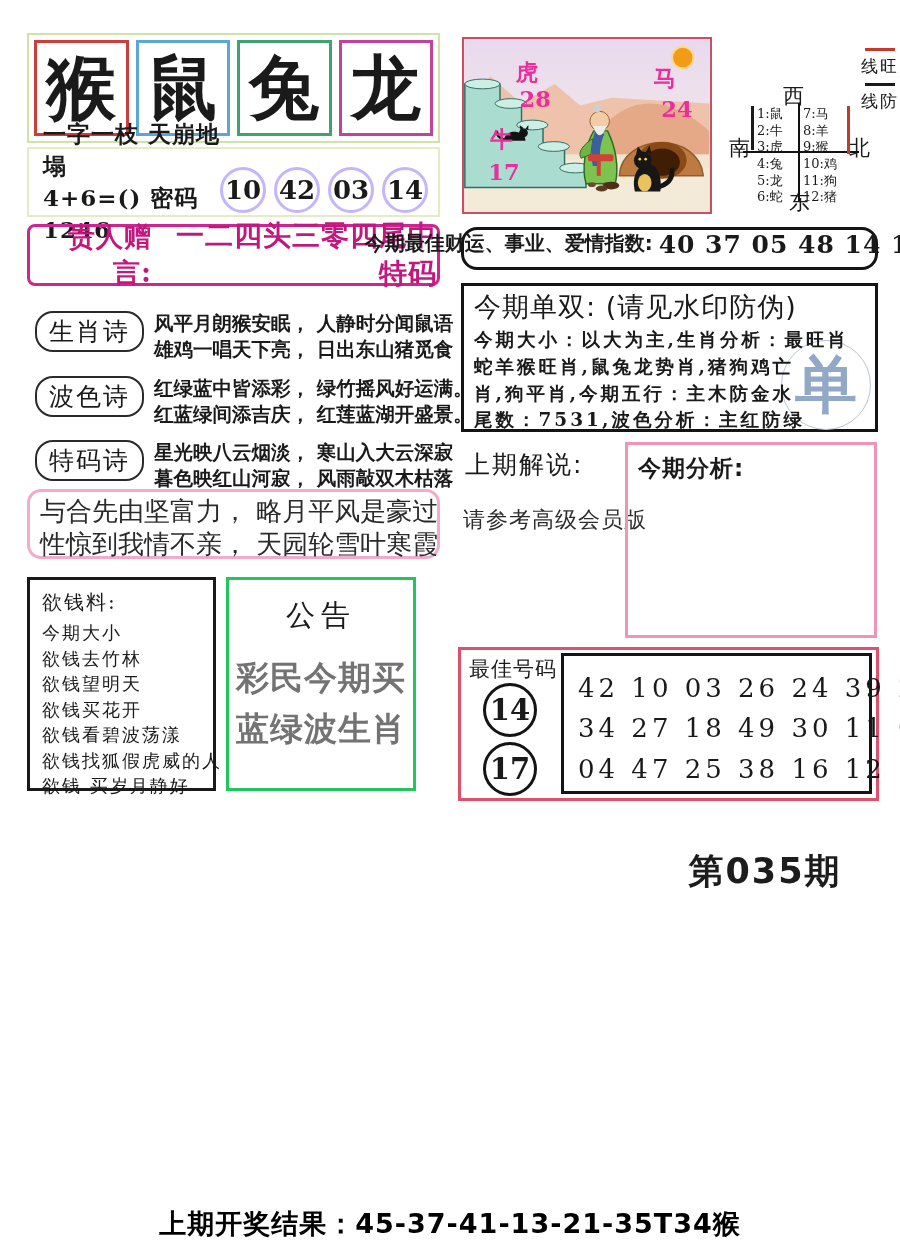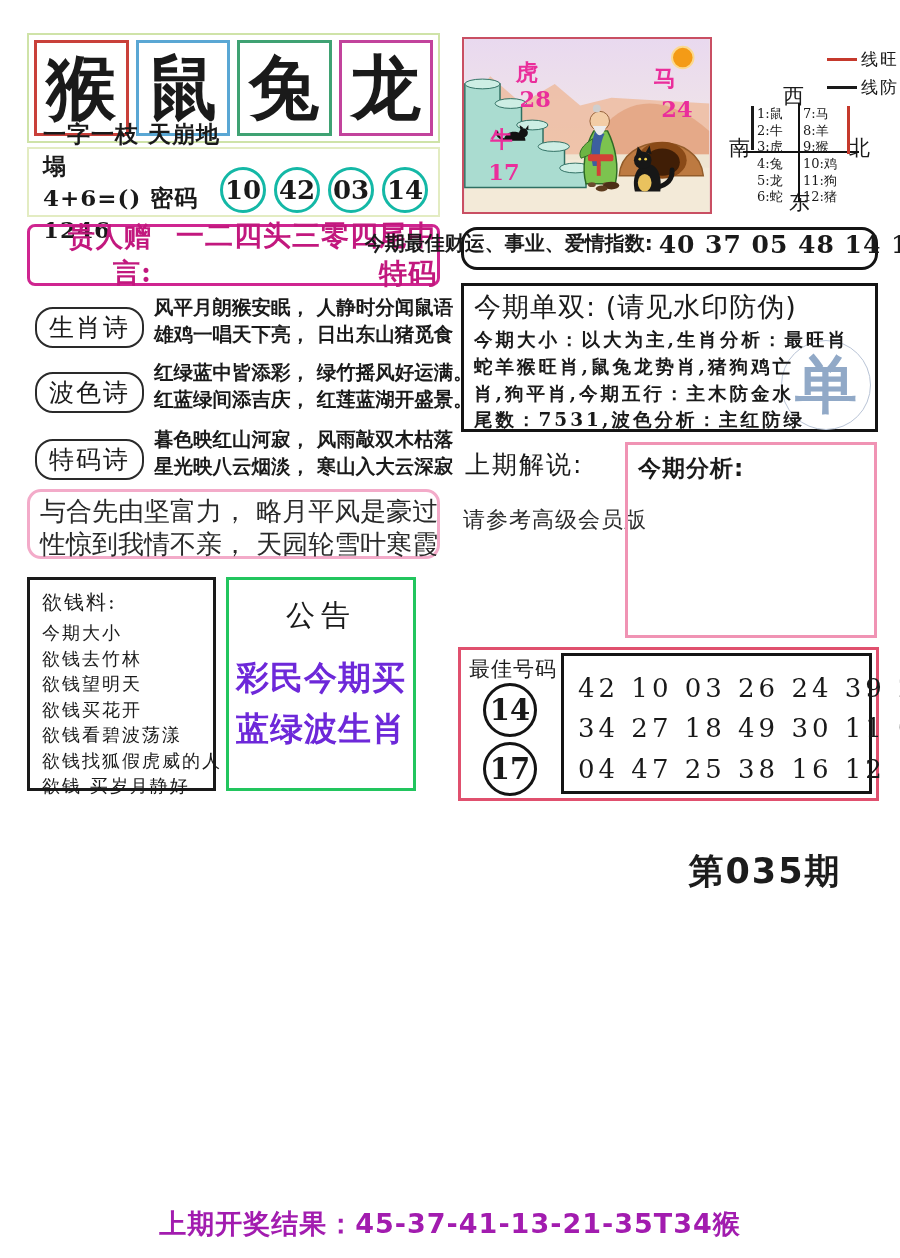--- a/index.html
+++ b/index.html
@@ -13,29 +13,29 @@
   
   .zodiac-row { left:27px; top:33px; width:413px; height:110px;
     border:2px solid #cfe3a8; display:flex; gap:7px; padding:5px; background:#fff; }
   .zodiac-box { flex:1; border:3px solid #999; display:flex; align-items:center; justify-content:center;
     font-size:70px; font-weight:bold; line-height:1; }
 
   .riddle-box { left:27px; top:147px; width:413px; height:70px;
     border:2px solid #e3ecc2; display:flex; align-items:center; }
   .riddle-lines { padding-left:14px; font-size:23px; font-weight:bold; line-height:1.4; letter-spacing:1px; }
   .riddle-circles { margin-left:auto; display:flex; gap:8px; padding-right:10px; }
-  .num-circle { width:46px; height:46px; border:3px solid #14b8a6; border-radius:50%;
+  .num-circle { width:46px; height:46px; border:3px solid #c4b5fd; border-radius:50%;
     display:flex; align-items:center; justify-content:center; font-size:26px; font-weight:bold;margin-top:16px; }
 
   .gift-box { left:27px; top:224px; width:413px; height:62px;
     border:3px solid #cf2590; border-radius:8px; display:flex; align-items:center; padding-left:12px;text-align:right; }
   .gift-label { color:#c2187e; font-size:27px; font-weight:bold; letter-spacing:1px; }
   .gift-text  { color:#c2187e; font-size:28px; font-weight:bold; letter-spacing:1px; }
 
-  .poem-box { left:27px; width:413px; border-radius:10px; display:flex; align-items:flex-end; padding:0 8px; }
+  .poem-box { left:27px; width:413px; border-radius:10px; display:flex; align-items:flex-start; padding:0 8px;margin-top:20px; }
   .poem-label { border:2px solid #2a2a2a; border-radius:18px; padding:2px 12px;
     font-size:25px; letter-spacing:2px; white-space:nowrap; background:#fff; }
   .poem-lines { margin-left:10px; font-size:19.5px; font-weight:bold; line-height:1.35; white-space:nowrap; }
 
   .verse-box { left:27px; top:489px; width:413px; height:70px;
     border:3px solid #f3abc9; border-radius:14px;
     font-family:"DejaVu Sans", sans-serif; font-size:26px; color:#2a2a2a;
     line-height:1.28; padding:3px 0 0 10px; white-space:nowrap; }
 
   .money-box { left:27px; top:577px; width:189px; height:214px; border:3px solid #1a1a1a; padding:9px 0 12px 12px; }
@@ -45,21 +45,21 @@
   .notice-box { left:226px; top:577px; width:190px; height:214px; border:3px solid #22c55e; text-align:center; }
   .notice-title { font-size:29px; letter-spacing:6px; margin-top:16px; }
   .notice-lines { margin-top:16px; font-size:33px; font-weight:bold; color:#a23a4e; line-height:1.55; letter-spacing:1px; }
 
   
   .picture-box { left:462px; top:37px; width:250px; height:177px; border:2px solid #c94f63; background:#efe0ea; }
   .picture-box svg { display:block; width:100%; height:100%; }
 
   .compass { left:731px; top:42px; width:168px; height:175px; font-family:"DejaVu Serif", serif; }
   .legend { position:absolute; right:0; top:6px; }
-  .legend-row { display:flex; align-items:center; gap:4px; margin-bottom:5px; }
+  .legend-row { display:flex; align-items:center; gap:4px; margin-bottom:5px;flex-direction:column; }
   .legend-dash { width:30px; height:3px; display:inline-block; }
   .legend-label { font-size:17px; letter-spacing:2px; }
   .dir { position:absolute; font-size:21px; }
   .dir-top { left:52px; top:40px; }
   .dir-left { left:-2px; top:92px; }
   .dir-right { left:118px; top:92px; }
   .dir-bottom { left:58px; top:146px; }
   .cgrid { position:absolute; left:24px; top:64px; width:92px; height:92px; }
   .quad { position:absolute; width:44px; font-size:13px; line-height:1.28; white-space:nowrap; }
   .q-tl { left:2px; top:0; } .q-tr { left:48px; top:0; }
@@ -143,22 +143,22 @@
   <span class="poem-label">波色诗</span>
   <div class="poem-lines">
     <div>红绿蓝中皆添彩， 绿竹摇风好运满。</div>
     <div>红蓝绿间添吉庆， 红莲蓝湖开盛景。</div>
   </div>
 </div>
 
 <div class="abs poem-box" style="top: 420px; height: 60px; border-color: rgb(203, 62, 147);">
   <span class="poem-label">特码诗</span>
   <div class="poem-lines">
+    <div>星光映八云烟淡， 寒山入大云深寂</div>
     <div>暮色映红山河寂， 风雨敲双木枯落</div>
-    <div>星光映八云烟淡， 寒山入大云深寂</div>
   </div>
 </div>
 
 <div class="abs verse-box">
   <div>与合先由坚富力， 略月平风是豪过</div>
   <div>性惊到我情不亲， 天园轮雪叶寒霞</div>
 </div>
 
 <div class="abs money-box">
   <div class="money-title">欲钱料:</div>
@@ -166,21 +166,21 @@
   <div class="money-item">欲钱去竹林</div>
   <div class="money-item">欲钱望明天</div>
   <div class="money-item">欲钱买花开</div>
   <div class="money-item">欲钱看碧波荡漾</div>
   <div class="money-item">欲钱找狐假虎威的人</div>
   <div class="money-item">欲钱 买岁月静好</div>
 </div>
 
 <div class="abs notice-box">
   <div class="notice-title">公告</div>
-  <div class="notice-lines" style="color: #6d28d9;">
+  <div class="notice-lines" style="color: #737373;">
     <div>彩民今期买</div>
     <div>蓝绿波生肖</div>
   </div>
 </div>
 
 <div class="abs picture-box">
   <svg viewBox="0 0 250 177">
     <defs>
       <linearGradient id="skyg" x1="0" y1="0" x2="0" y2="1">
         <stop offset="0" stop-color="#e9d9ef"></stop>
@@ -314,13 +314,13 @@
   <div class="best-circle best-c2">17</div>
   <div class="best-grid">
     <div class="best-row">42 10 03 26 24 39 28 46 41 01</div>
     <div class="best-row">34 27 18 49 30 11 06 23 22 36</div>
     <div class="best-row">04 47 25 38 16 12 15 29 13 35</div>
   </div>
 </div>
 
 <div class="abs issue-label">第035期</div>
 
-<div class="abs footer-result" style="color: #a21caf;">上期开奖结果：45-37-41-13-21-35T34猴</div>
+<div class="abs footer-result" style="color: #000000;">上期开奖结果：45-37-41-13-21-35T34猴</div>
 
 </body></html>

